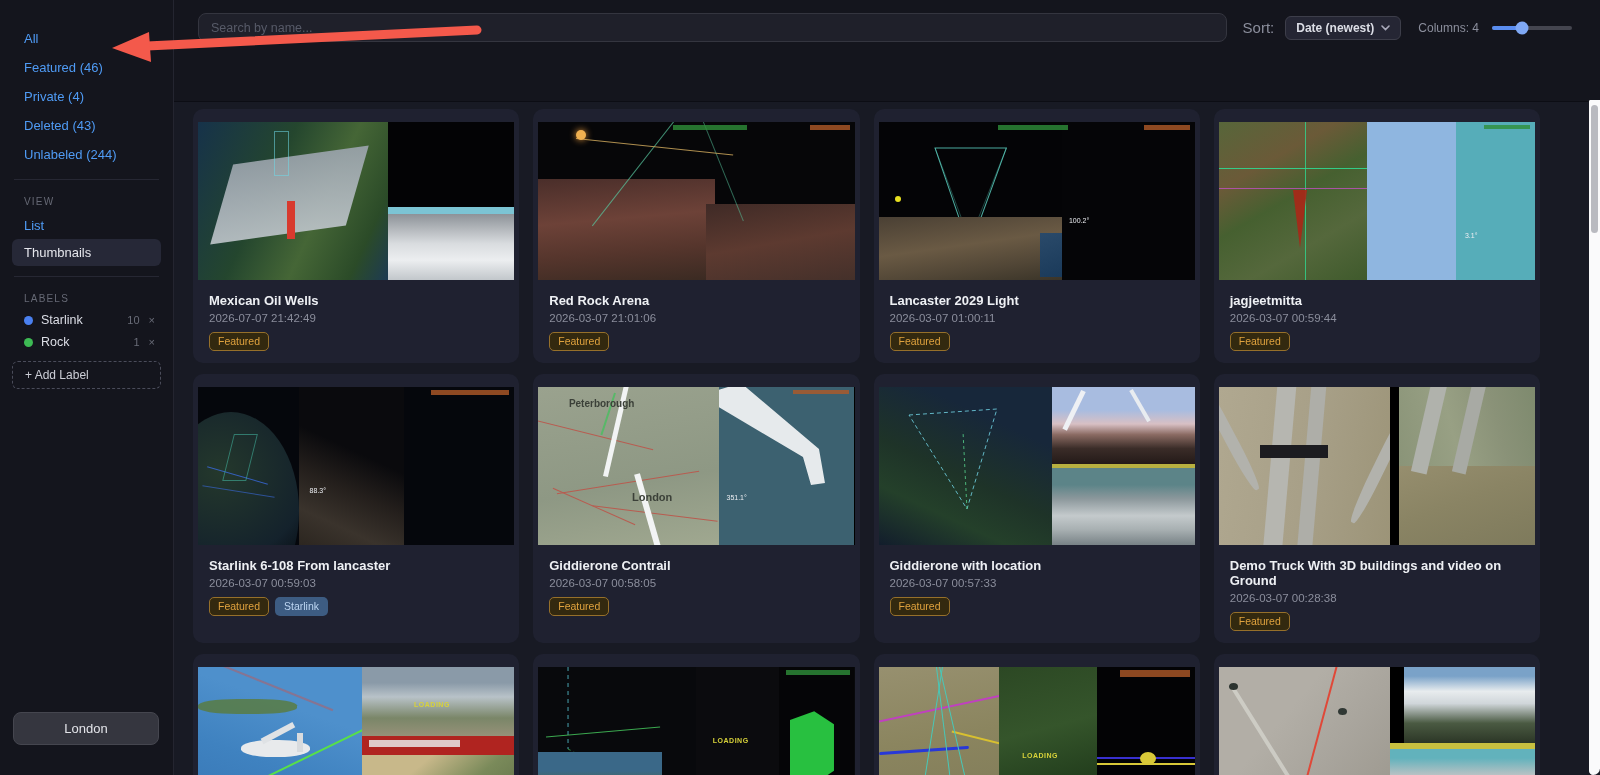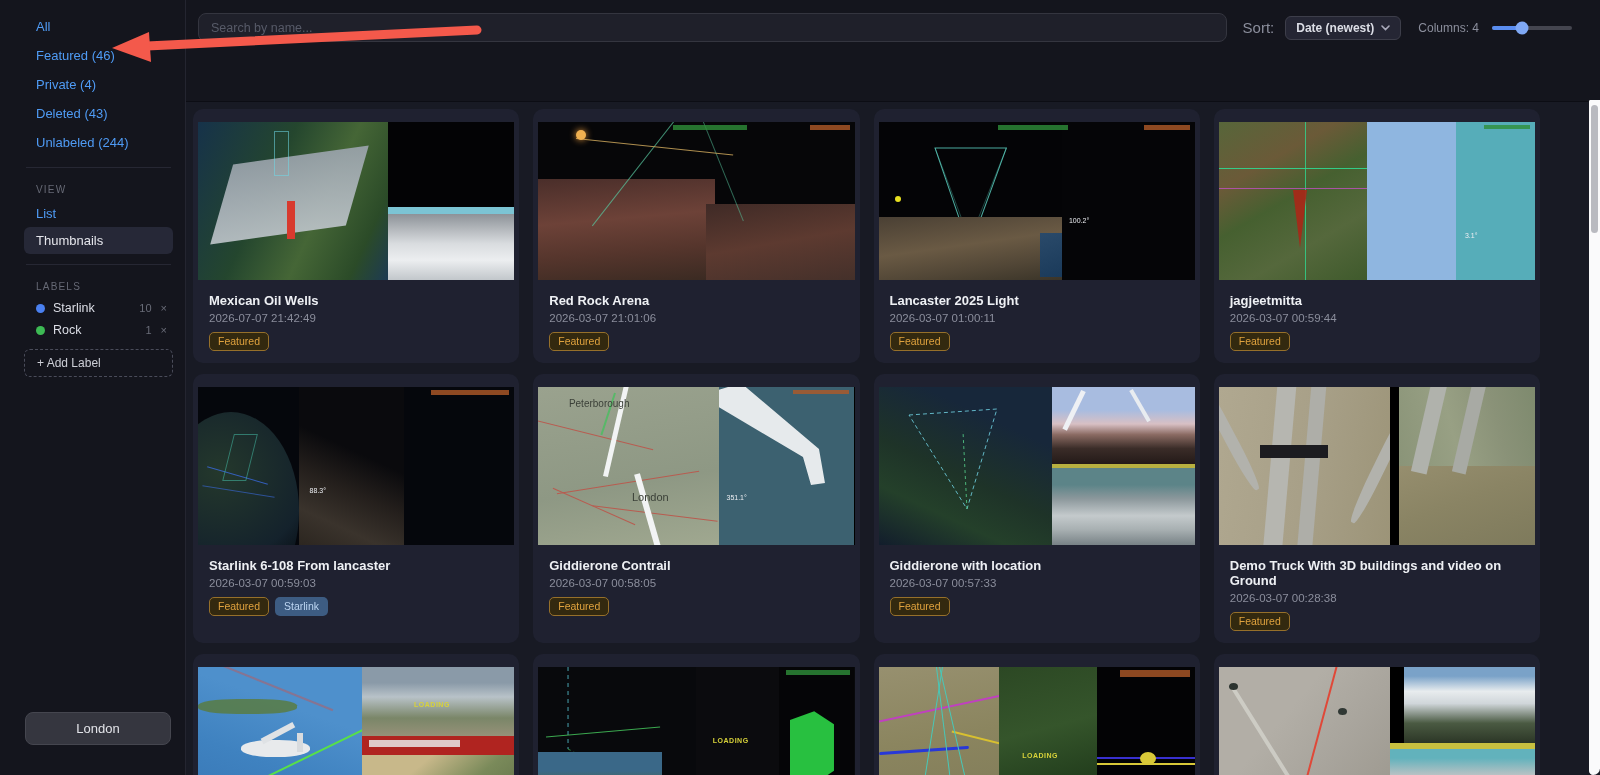--- a/index.html
+++ b/index.html
@@ -1,21 +1,21 @@
 <!DOCTYPE html>
 <html><head>
 <meta charset="utf-8">
 <style>
   * { box-sizing:border-box; margin:0; padding:0; }
   html,body { width:1600px; height:775px; overflow:hidden; }
   body { position:relative; background:#14151d; font-family:"Liberation Sans",sans-serif; color:#e6e7ec; }
 
   
   .sidebar { position:absolute; left:0; top:0; width:174px; height:775px; background:#14151d;
-             border-right:1px solid #242530; padding:12px 12px 0; z-index:5;margin-left:12px; }
+             border-right:1px solid #242530; padding:24px 12px 0; z-index:5; }
   .nav-link { color:#4f9bf5; font-size:13px; padding:7px 12px; cursor:pointer; border-radius:6px; }
   .sec-div { border-top:1px solid #262733; margin:10px 2px; }
   .sec-h { color:#666975; font-size:10px; letter-spacing:1.2px; padding:6px 12px 5px; }
   .view-item { color:#4f9bf5; font-size:13px; padding:6px 12px; border-radius:6px; cursor:pointer; }
   .view-item.sel { background:#262837; color:#e4e5eb; }
   .label-row { display:flex; align-items:center; font-size:12.5px; color:#dcdee6; padding:4px 6px 4px 12px; }
   .dot { width:9px; height:9px; border-radius:50%; margin-right:8px; flex:none; }
   .lbl-count { margin-left:auto; color:#696c78; font-size:11px; }
   .lbl-x { color:#696c78; margin-left:9px; font-size:11px; cursor:pointer; }
   .add-label { margin-top:8px; border:1px dashed #4a4c5a; border-radius:6px; padding:6px 12px;
@@ -52,21 +52,21 @@
   .info { padding:13px 16px 12px; }
   .title { font-size:13px; font-weight:bold; color:#eef0f4; }
   .time { font-size:11.5px; color:#8b8e9c; margin-top:4px; }
   .badges { display:flex; gap:6px; margin-top:8px; }
   .badge-f { color:#e0a23e; border:1px solid #96702a; background:#33290f; border-radius:5px;
              font-size:10.5px; padding:2px 8px 3px; }
   .badge-s { color:#bdd6f2; background:#3d5c82; border-radius:5px; font-size:10.5px; padding:3px 9px 4px; }
 
   .ov { position:absolute; color:#eceef2; font-size:7px; z-index:3; }
   .loading { color:#d8d23a; font-weight:bold; letter-spacing:.5px; }
-  .maplbl { position:absolute; color:#3b4038; font-weight:normal; z-index:3; }
+  .maplbl { position:absolute; color:#3b4038; font-weight:bold; z-index:3; }
   .strip { position:absolute; top:3px; right:5px; height:5px; width:64px; opacity:.8; z-index:3; }
   .strip-g { background:#2e8f3a; }
   .strip-o { background:#b05a28; }
   .ln { position:absolute; }
 
   
   .scrollbar { position:absolute; top:100px; right:0; bottom:0; width:11px; background:#fafafb;
                border-radius:2px 0 10px 6px; z-index:8; }
   .scroll-thumb { position:absolute; top:5px; left:2px; width:7px; height:128px; background:#b9bac0; border-radius:4px; }
   .arrow-svg { position:absolute; left:0; top:0; z-index:20; pointer-events:none; }
@@ -182,21 +182,21 @@
             </svg>
             <div class="ln" style="bottom:0;width:100%;height:40%;background:linear-gradient(172deg,#4a4034,#6a5a44 45%,#514636 75%,#3a3428)"></div>
             <div class="ln" style="right:0;bottom:2%;width:12%;height:28%;background:linear-gradient(160deg,#2a4a6a,#1a3a5a)"></div>
             <div class="ln" style="left:9%;top:47%;width:6px;height:6px;background:#e8e020;border-radius:50%"></div>
           </div>
           <div class="p" style="width:42%;background:#050507">
             <span class="ov" style="left:7px;top:60%">100.2°</span>
           </div>
         </div>
         <div class="info">
-          <div class="title">Lancaster 2025 Light</div>
+          <div class="title">Lancaster 2029 Light</div>
           <div class="time">2026-03-07 01:00:11</div>
           <div class="badges">
               <span class="badge-f">Featured</span>
             </div>
         </div>
       </div>
 
       <div class="card">
         <div class="th">
           <div class="p" style="width:47%;background:linear-gradient(150deg,#57663a,#6b5a38 28%,#466030 48%,#55683c 72%,#3f5a2c)">

